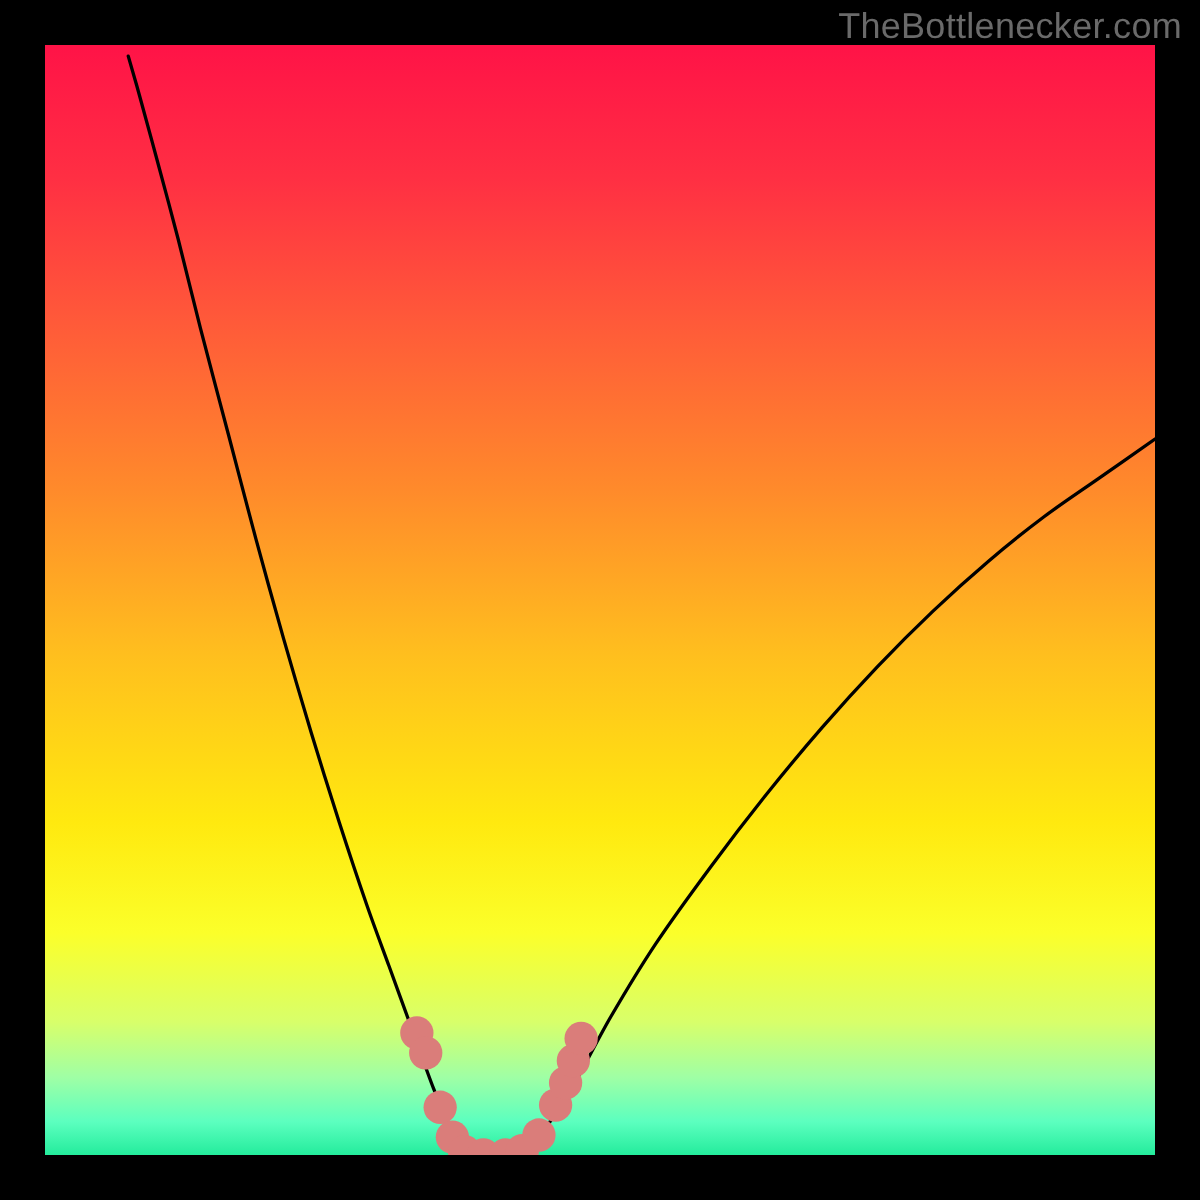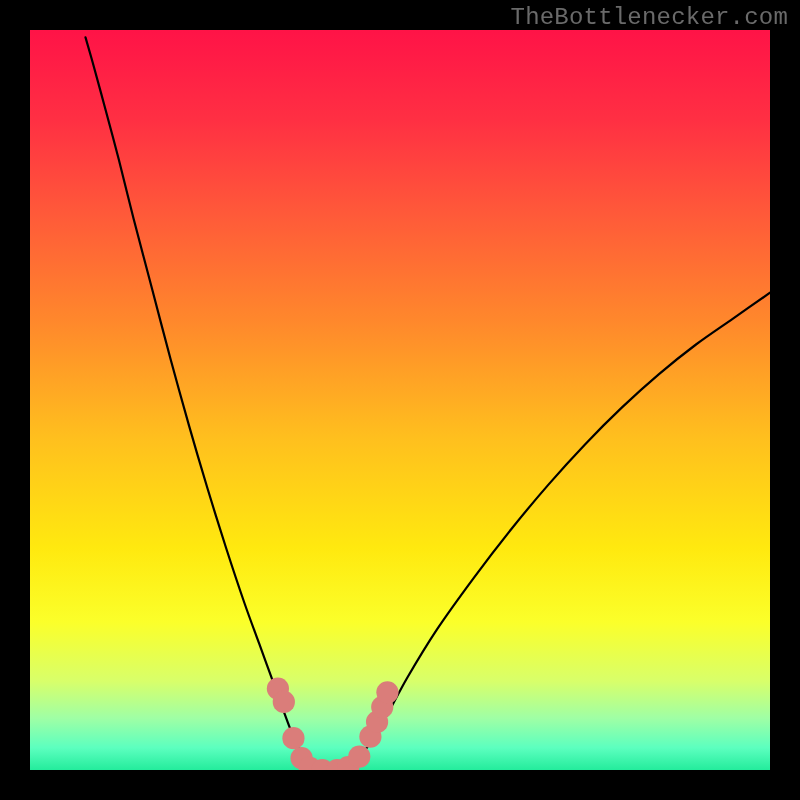--- a/index.html
+++ b/index.html
@@ -13,21 +13,21 @@
   .frame {
     position: relative;
     width: 800px;
     height: 800px;
     background: #000;
   }
   .watermark {
     position: absolute;
     top: 4px;
     right: 12px;
-    font-family: Liberation Mono, monospace;
+    font-family: Liberation Sans, sans-serif;
     font-size: 24px;
     font-weight: 500;
     color: #6a6a6a;
     letter-spacing: 0.2px;
     z-index: 10;
   }
   .plot-wrap {
     position: absolute;
     left: 30px;
     top: 30px;

